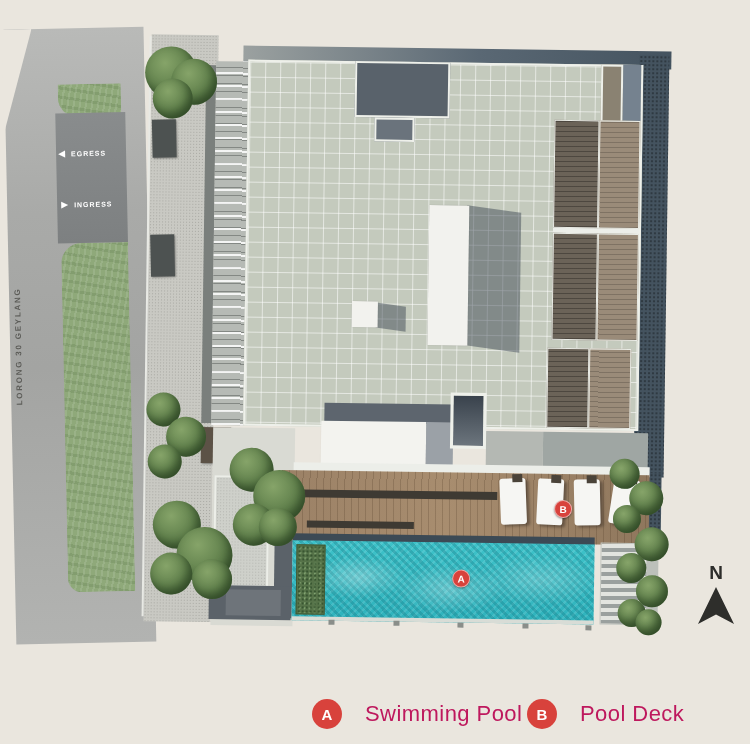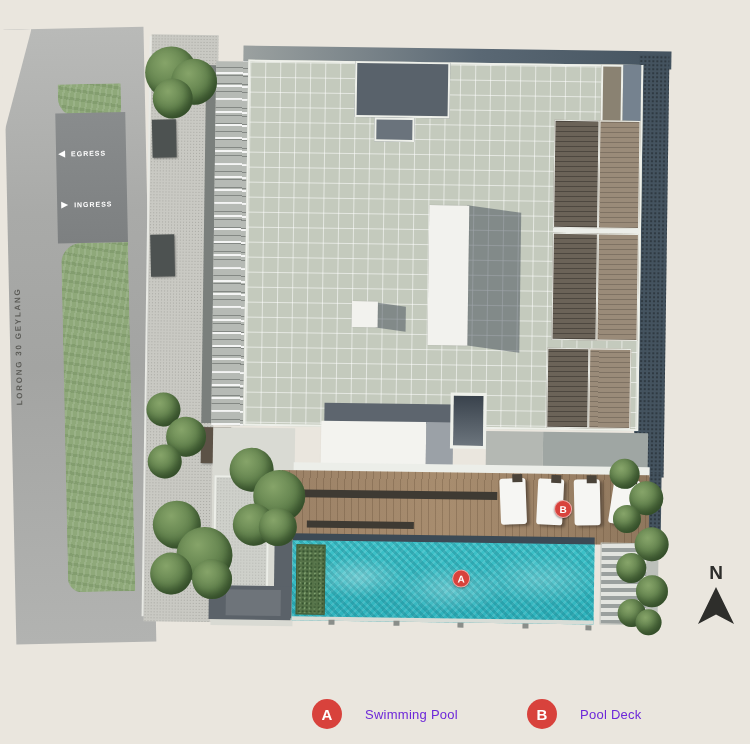--- a/index.html
+++ b/index.html
@@ -60,21 +60,21 @@
   .post{background:#8a8e8a;}
   .blob{position:absolute;border-radius:50%;background:radial-gradient(circle at 38% 32%,#86a469,#5f7f4b 55%,#4a6a3c 88%);box-shadow:inset -4px -5px 8px rgba(25,45,20,.55);}
   .kerb{background:#e8e9e4;}
 
   
   .pm{position:absolute;width:18px;height:18px;border-radius:50%;background:#d8423c;border:1px solid rgba(255,255,255,.55);box-shadow:0 1px 2px rgba(0,0,0,.4);color:#fff;font-size:10px;font-weight:bold;display:flex;align-items:center;justify-content:center;box-sizing:border-box;}
   .n-label{font-size:19px;font-weight:bold;color:#2d2d2b;}
   .north-tri{width:36px;height:37px;background:#2e2e2b;clip-path:polygon(50% 0,100% 100%,50% 74%,0 100%);}
   .legend-item{position:absolute;display:flex;align-items:center;gap:23px;}
   .legend-key{width:30px;height:30px;border-radius:50%;background:#d8423c;color:#fff;font-size:15px;font-weight:bold;display:flex;align-items:center;justify-content:center;}
-  .legend-label{font-size:13px;color:#6d28d9;letter-spacing:.02em;}
+  .legend-label{font-size:22px;color:#be185d;letter-spacing:.02em;}
 </style>
 </head>
 <body>
 
 <div id="canvas">
 
   <div id="road-group" class="layer">
     <div class="abs road-base" style="left:10px;top:28px;width:140px;height:615px;"></div>
     <div class="abs beige-wedge" style="left:8px;top:28px;width:30px;height:105px;"></div>
     <div class="abs verge" style="left:63px;top:84px;width:63px;height:32px;border-radius:0 0 0 18px;"></div>

